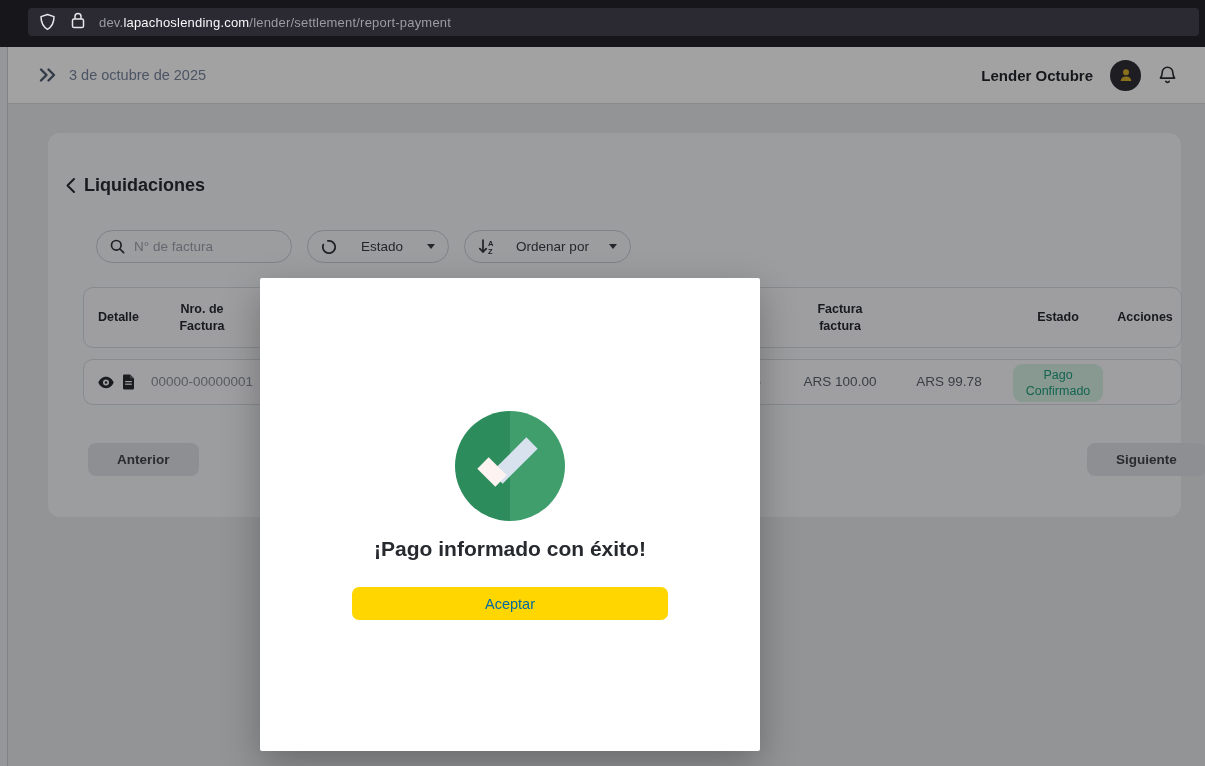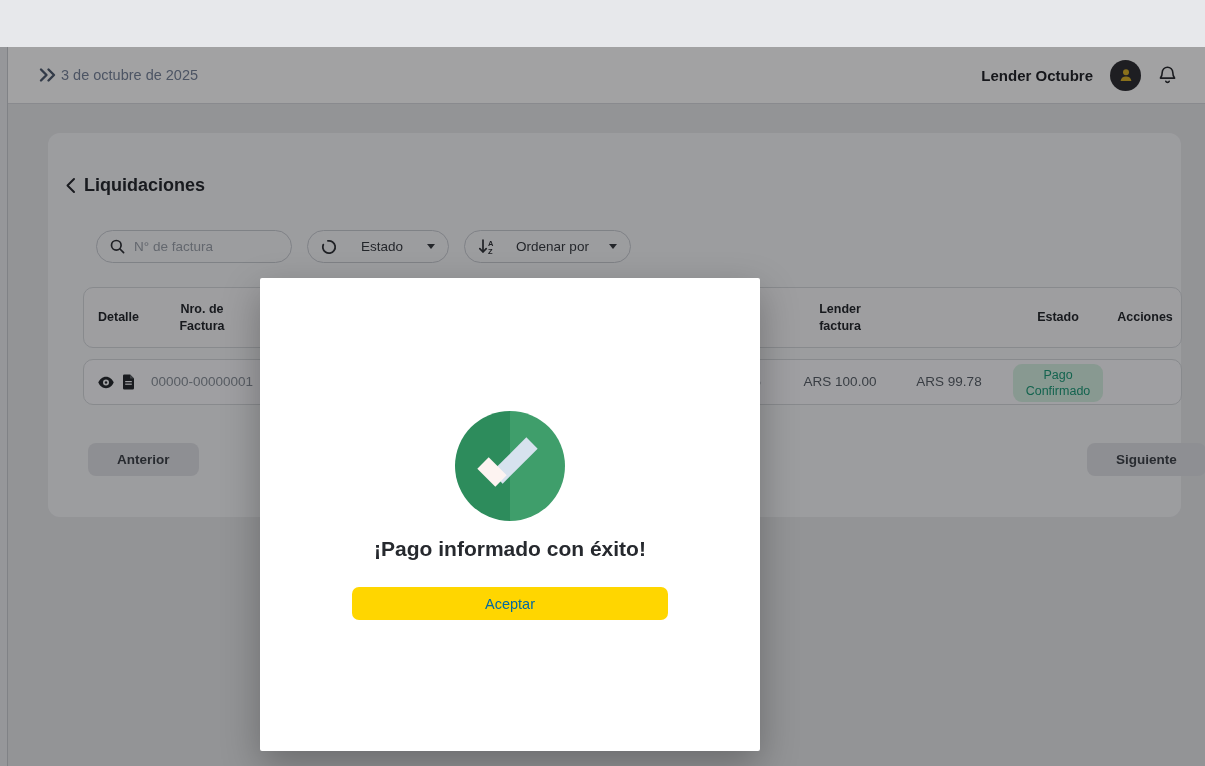--- a/index.html
+++ b/index.html
@@ -14,21 +14,21 @@
   .url-field svg { flex:0 0 auto; }
   .lock-wrap { margin-left:15px; }
   .url-text { margin-left:14px; font-size:13px; letter-spacing:.2px; white-space:nowrap; }
   .url-dim { color:#9b9ca3; }
   .url-domain { color:#f7f8fa; }
 
   
   .app-header { position:absolute; left:8px; top:47px; width:1197px; height:57px; background:#ffffff;
                 border-bottom:1px solid #d7d9dd; display:flex; align-items:center; padding:0 28px 0 30px; z-index:1; }
   .expand-btn { display:flex; align-items:center; cursor:pointer; }
-  .header-date { margin-left:4px; font-size:14.5px; color:#76839a; }
+  .header-date { margin-left:12px; font-size:14.5px; color:#76839a; }
   .header-right { margin-left:auto; display:flex; align-items:center; gap:17px; }
   .user-name { font-size:15px; font-weight:600; color:#1d1f24; }
   .avatar { width:31px; height:31px; border-radius:50%; background:#2b2b30; display:flex; align-items:center; justify-content:center; }
   .bell { display:flex; align-items:center; }
 
   
   .sidebar-strip { position:absolute; left:0; top:47px; width:8px; height:719px; background:#eceef0; border-right:1px solid #c9ccd1; z-index:1; }
 
   
   .card { position:absolute; left:48px; top:133px; width:1133px; height:384px; background:#f6f7f9; border-radius:12px; z-index:1; }
@@ -80,20 +80,34 @@
   .check-wrap { position:absolute; left:195px; top:133px; width:110px; height:110px; }
   .modal-title { position:absolute; left:0; top:259px; width:100%; text-align:center; font-size:21px; font-weight:700; color:#26292e; }
   .accept-btn { position:absolute; left:92px; top:309px; width:316px; height:33px; background:#ffd600; border:none; border-radius:7px;
                 font-size:14.5px; font-weight:500; color:#0369a1; font-family:inherit; cursor:pointer; }
 </style>
 </head>
 <body>
 
 <div class="root">
 
+  <div class="browser-bar">
+    <div class="url-field">
+      <svg width="17" height="18" viewBox="0 0 17 18" fill="none">
+        <path d="M8.5 1.5 L15 3.6 C15 9.5 13 13.8 8.5 16.3 C4 13.8 2 9.5 2 3.6 Z" stroke="#e6e7ea" stroke-width="1.5" stroke-linejoin="round"></path>
+      </svg>
+      <span class="lock-wrap">
+        <svg width="14" height="17" viewBox="0 0 14 17" fill="none">
+          <rect x="1.5" y="7" width="11" height="8.5" rx="1.6" stroke="#e6e7ea" stroke-width="1.5"></rect>
+          <path d="M4 7 V4.6 a3 3 0 0 1 6 0 V7" stroke="#e6e7ea" stroke-width="1.5"></path>
+        </svg>
+      </span>
+      <span class="url-text"><span class="url-dim">dev.</span><span class="url-domain">lapachoslending.com</span><span class="url-dim">/lender/settlement/report-payment</span></span>
+    </div>
+  </div>
 
   <div class="sidebar-strip"></div>
 
   <header class="app-header">
     <span class="expand-btn">
       <svg width="19" height="16" viewBox="0 0 19 16" fill="none">
         <path d="M3 2.5 L8.5 8 L3 13.5" stroke="#4d5a6e" stroke-width="2.4" stroke-linecap="round" stroke-linejoin="round"></path>
         <path d="M10.5 2.5 L16 8 L10.5 13.5" stroke="#4d5a6e" stroke-width="2.4" stroke-linecap="round" stroke-linejoin="round"></path>
       </svg>
     </span>
@@ -147,21 +161,21 @@
         </svg>
         <span class="pill-label">Ordenar por</span>
         <span class="caret"></span>
       </button>
     </div>
 
     <div class="thead">
       <span class="cell c-detalle">Detalle</span>
       <span class="cell c-nro">Nro. de Factura</span>
       <span class="cell c-frag">e</span>
-      <span class="cell c-if">Lender factura</span>
+      <span class="cell c-if">Factura factura</span>
       <span class="cell c-est">Estado</span>
       <span class="cell c-acc">Acciones</span>
     </div>
 
     <div class="trow">
       <span class="r-icons">
         <svg width="16" height="13" viewBox="0 0 16 13">
           <path d="M8 .8 C4.4 .8 1.6 3.4 .4 6.5 C1.6 9.6 4.4 12.2 8 12.2 C11.6 12.2 14.4 9.6 15.6 6.5 C14.4 3.4 11.6 .8 8 .8 Z" fill="#23262b"></path>
           <circle cx="8" cy="6.5" r="3" fill="#fafbfd"></circle>
           <circle cx="8" cy="6.5" r="1.2" fill="#23262b"></circle>

